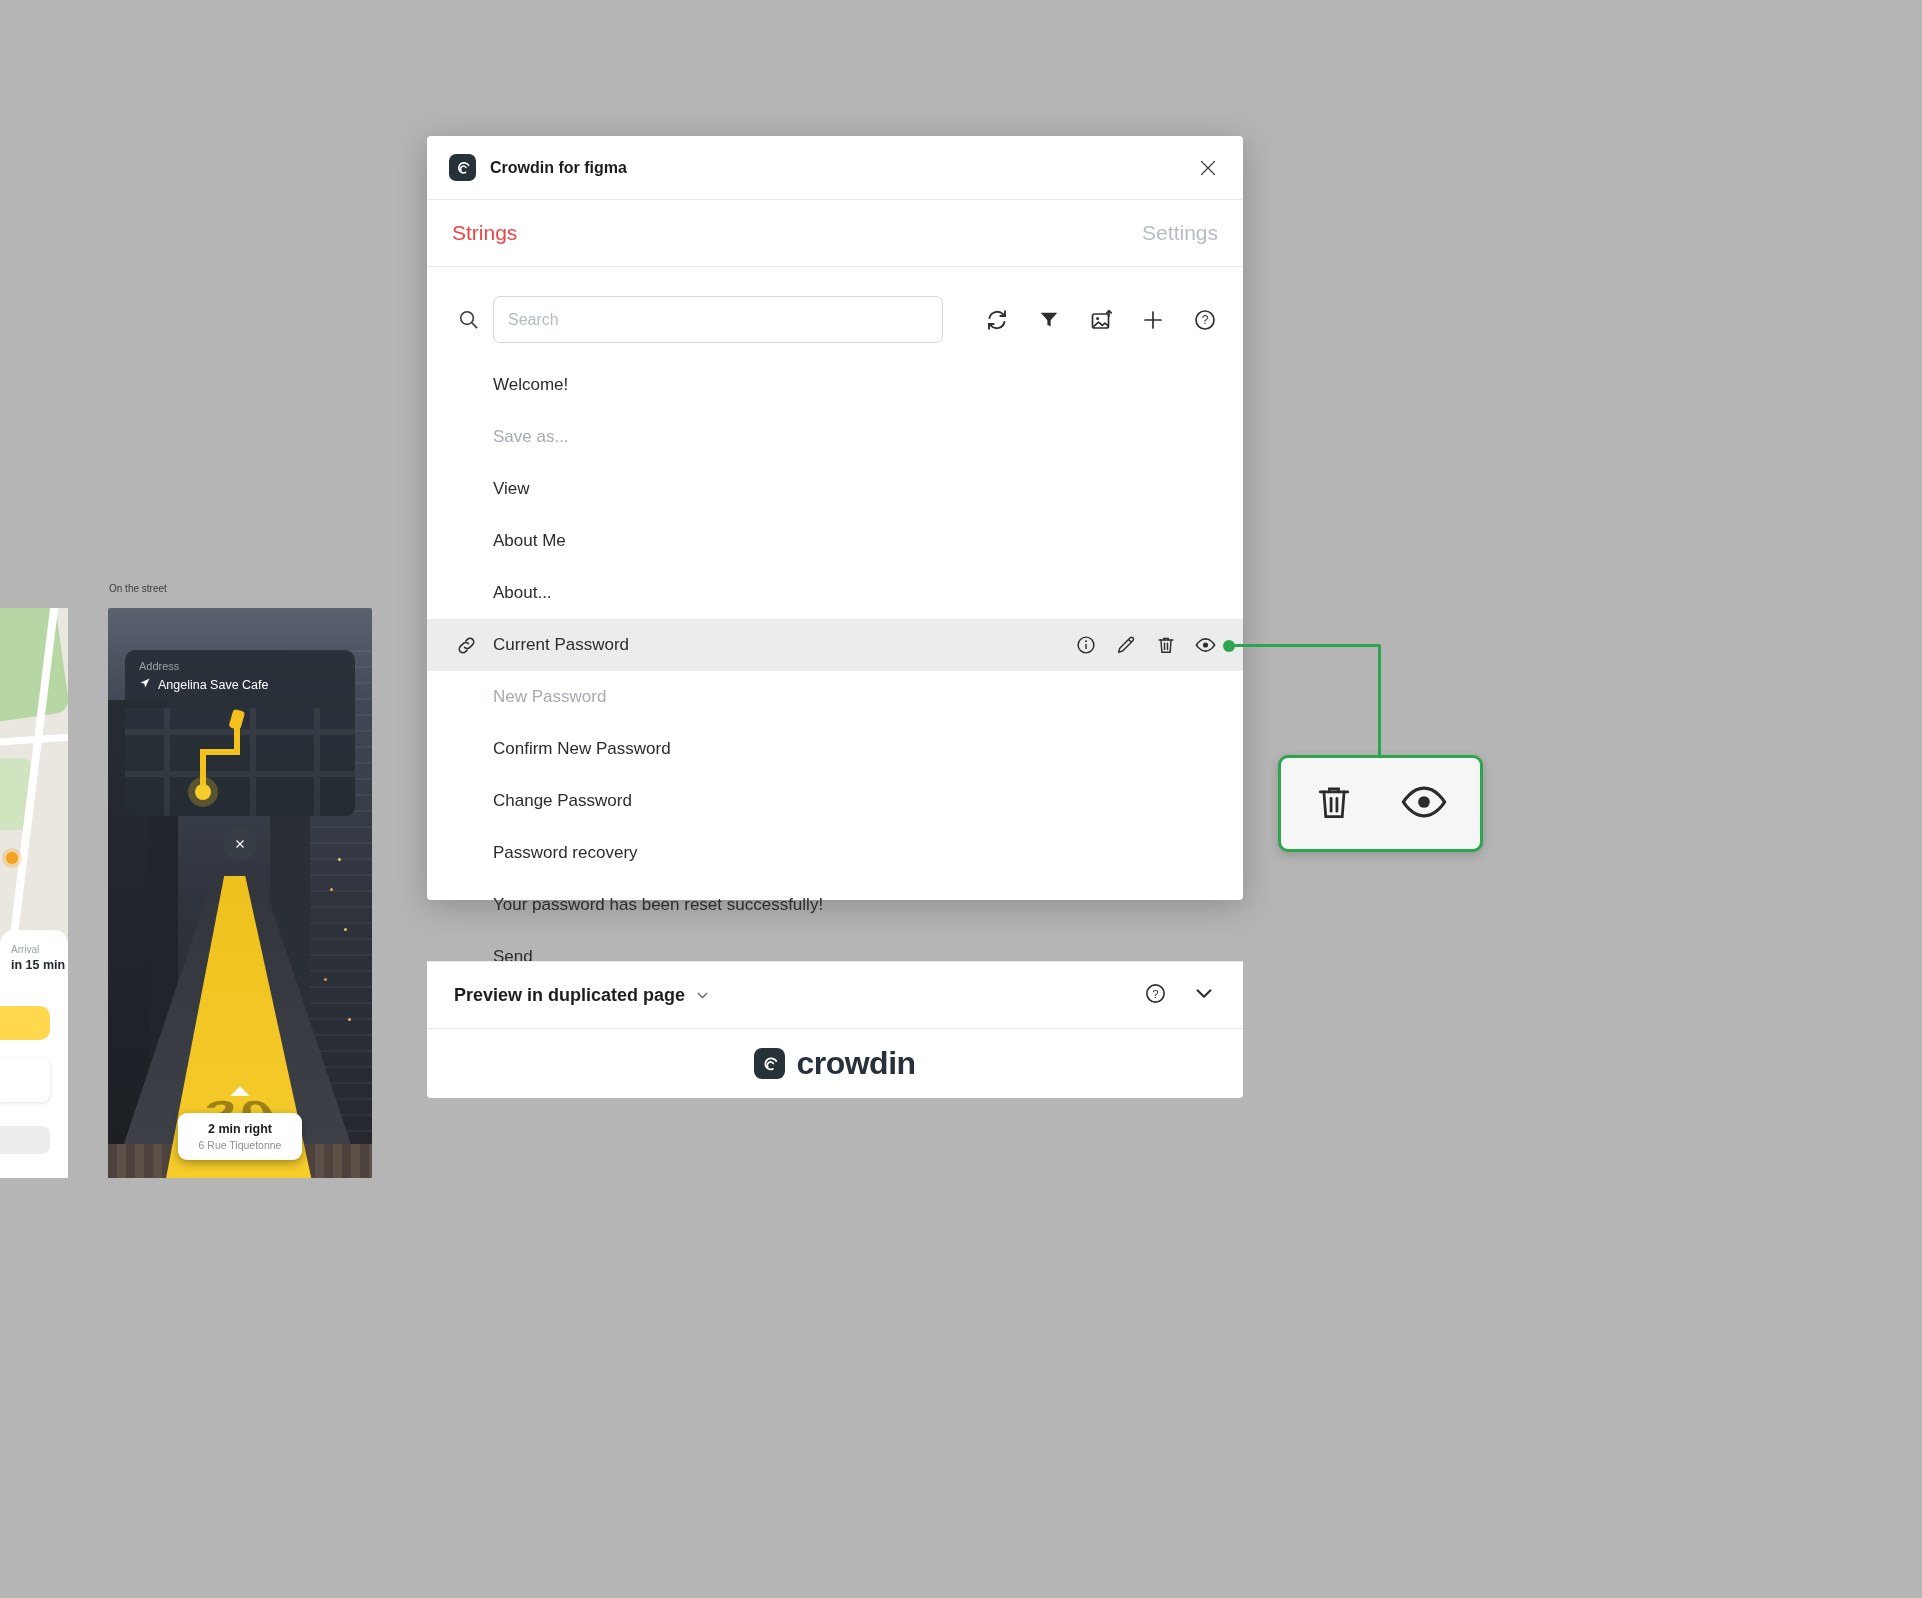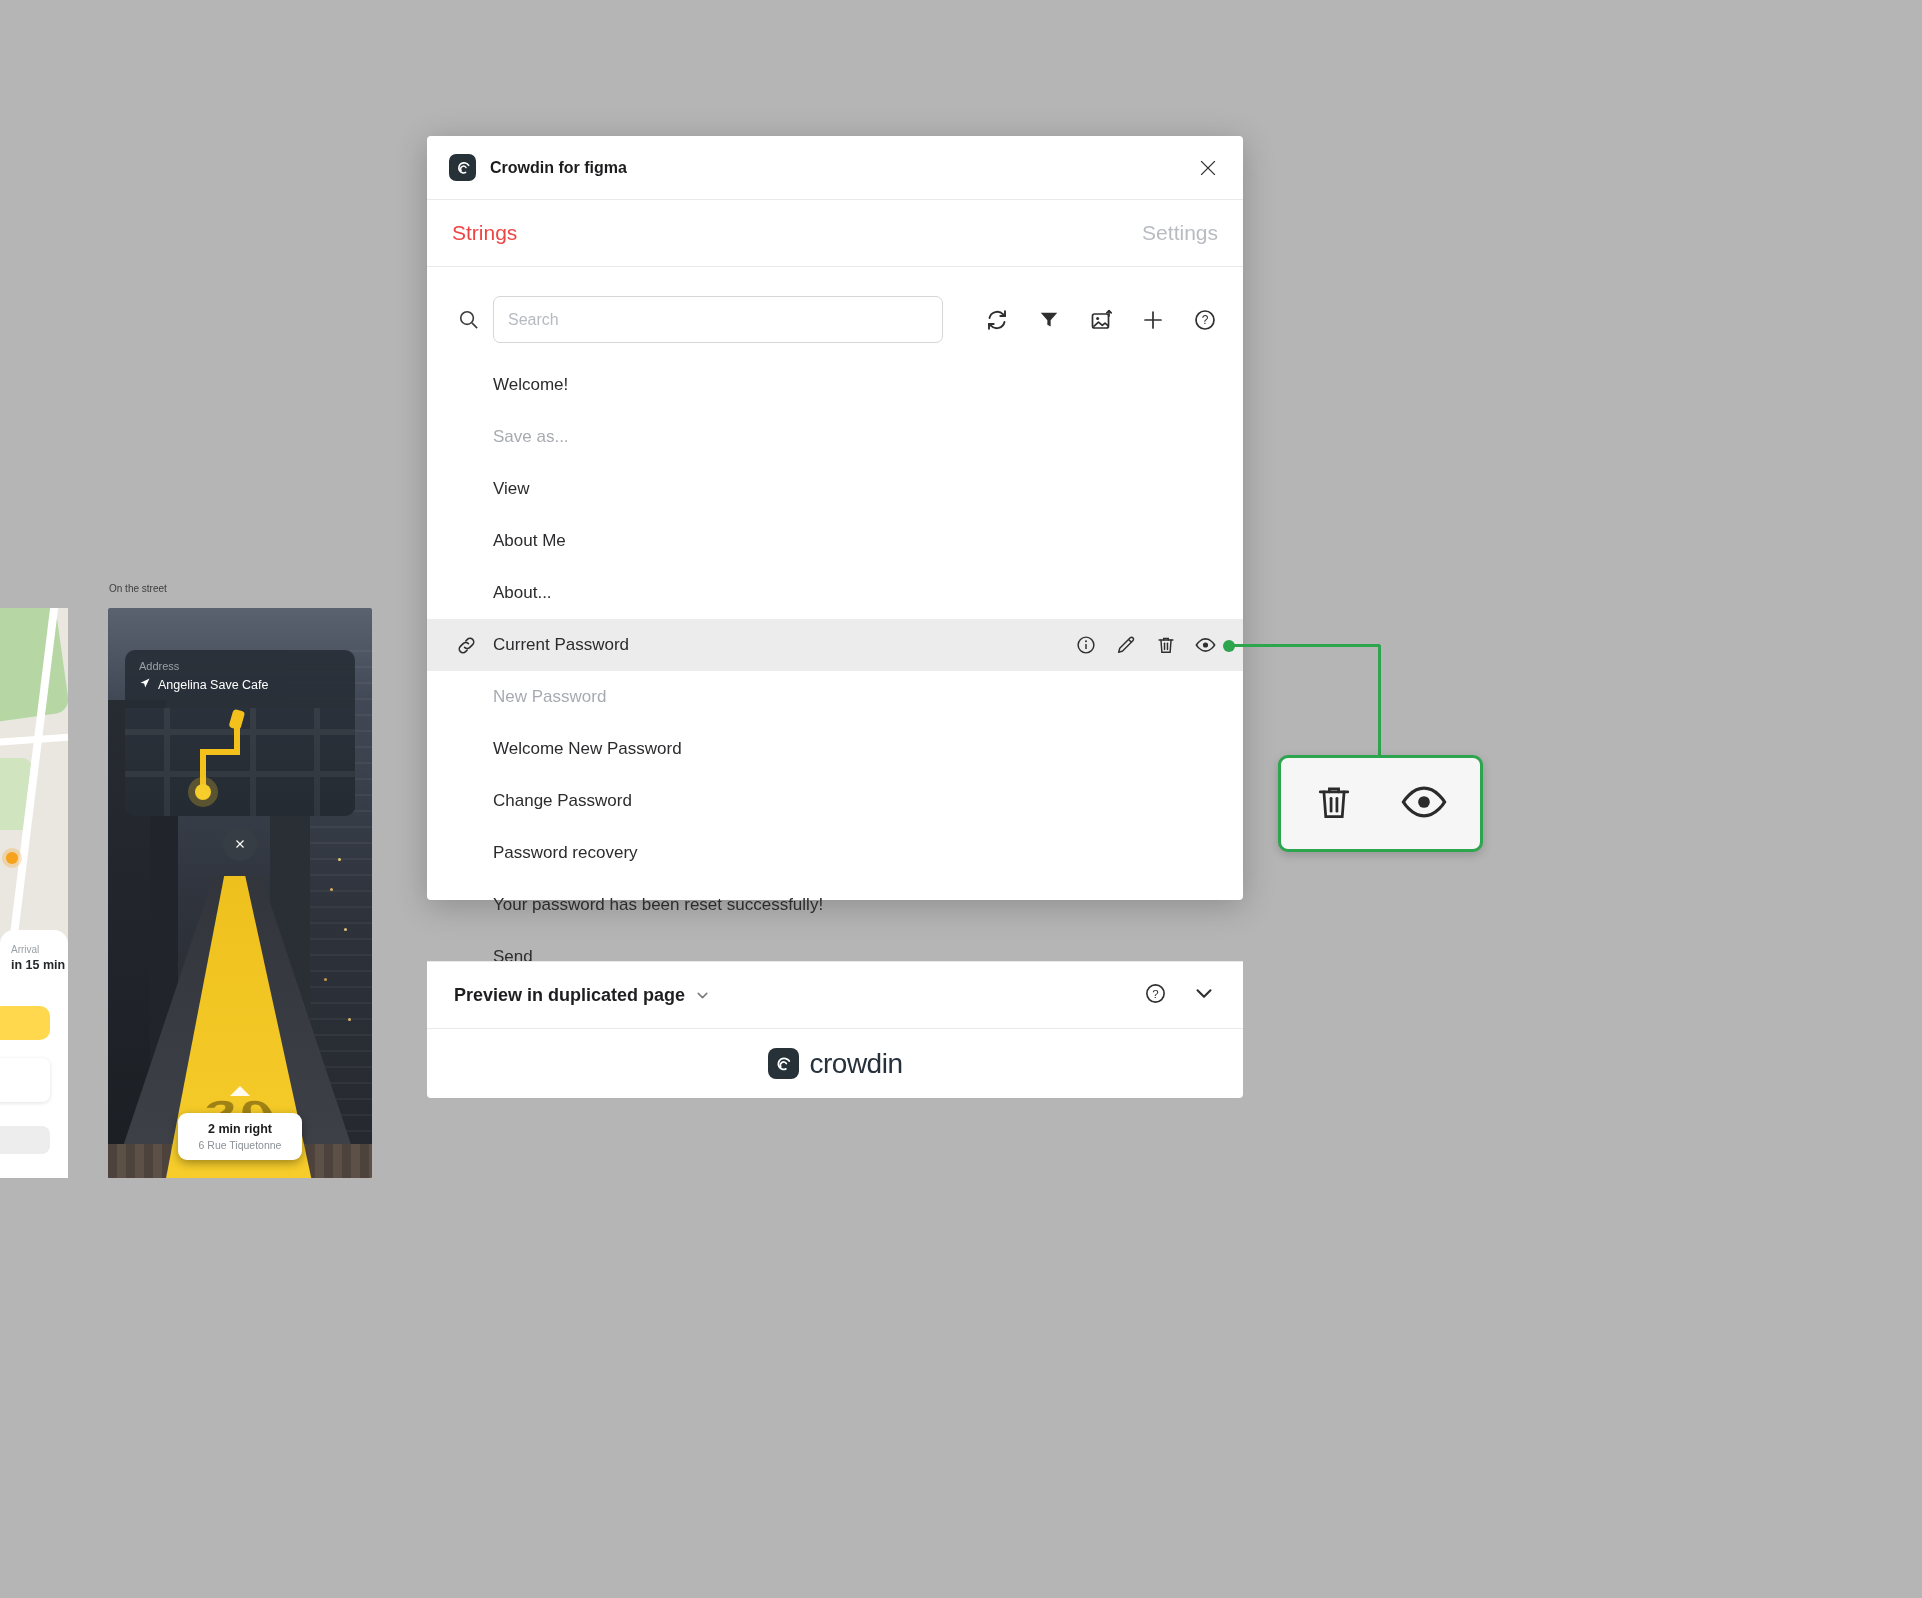--- a/index.html
+++ b/index.html
@@ -77,21 +77,21 @@
   .row-actions { margin-left:auto; display:flex; gap:17px; align-items:center; }
   .act-ic { width:23px; height:23px; display:flex; align-items:center; justify-content:center; cursor:pointer; }
 
   .preview-bar { position:absolute; left:0; top:825px; width:100%; height:67px; border-top:1px solid #e9e9e9; display:flex; align-items:center; padding:0 26px 0 27px; background:#fff; }
   .preview-label { font-size:18px; font-weight:700; color:#1e1e20; }
   .chev-small { margin-left:9px; display:flex; align-items:center; cursor:pointer; }
   .pb-icons { margin-left:auto; display:flex; gap:24px; align-items:center; }
 
   .plg-footer { position:absolute; left:0; top:892px; width:100%; height:70px; border-top:1px solid #e9e9e9; display:flex; align-items:center; justify-content:center; gap:11px; border-radius:0 0 4px 4px; background:#fff; }
   .footer-badge { width:31px; height:31px; background:#263238; border-radius:8px; display:flex; align-items:center; justify-content:center; }
-  .footer-word { font-size:28px; font-weight:400; color:#26313c; letter-spacing:-0.5px; }
+  .footer-word { font-size:32px; font-weight:700; color:#26313c; letter-spacing:-0.5px; }
 
   
   .conn-dot { position:absolute; left:1223px; top:640px; width:12px; height:12px; border-radius:50%; background:#2da44e; }
   .conn-h { position:absolute; left:1229px; top:644px; width:151px; height:3px; background:#2da44e; }
   .conn-v { position:absolute; left:1378px; top:645px; width:3px; height:112px; background:#2da44e; }
   .callout { position:absolute; left:1278px; top:755px; width:205px; height:97px; background:#f6f6f6; border:3px solid #2da44e; border-radius:10px;
     display:flex; align-items:center; justify-content:center; gap:42px; box-shadow:0 3px 10px rgba(0,0,0,.18); }
 </style>
 </head>
 <body>
@@ -281,21 +281,21 @@
                 <circle cx="12" cy="12" r="2.7" fill="#2f2f2f" stroke="none"></circle>
               </svg>
           </span>
         </span>
       </div>
 
       <div class="row muted">
           <span>New Password</span>
         </div>
       <div class="row">
-          <span>Welcome New Password</span>
+          <span>Confirm New Password</span>
         </div>
       <div class="row">
           <span>Change Password</span>
         </div>
       <div class="row">
           <span>Password recovery</span>
         </div>
       <div class="row">
           <span>Your password has been reset successfully!</span>
         </div>

